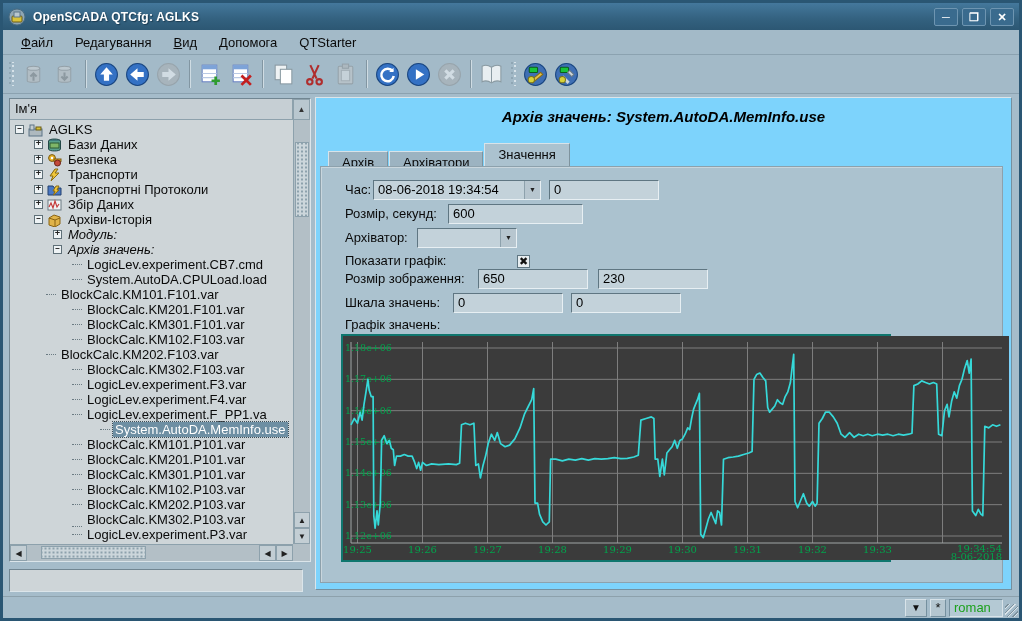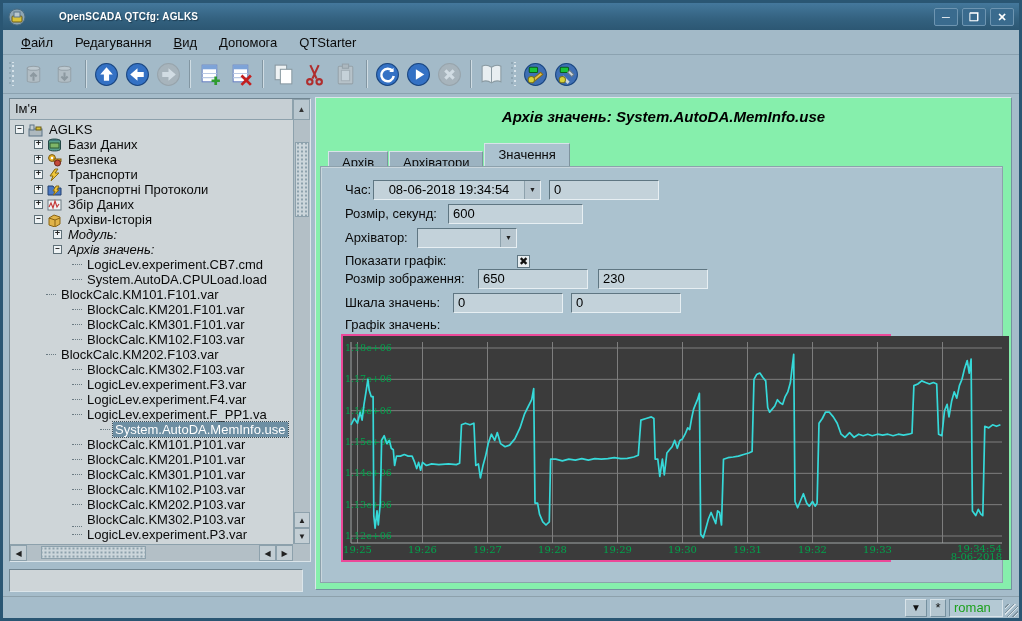--- a/index.html
+++ b/index.html
@@ -1,21 +1,21 @@
 <!DOCTYPE html>
 <html><head>
 <meta charset="utf-8">
 <style>
   html,body{margin:0;padding:0;background:#5b7d93;font-family:"Liberation Sans",sans-serif;}
   *{box-sizing:border-box;}
   .window{position:relative;width:1022px;height:621px;border:3px solid #2a5673;background:#a5bcca;overflow:hidden;}
   
   .titlebar{height:27px;background:linear-gradient(180deg,#44789c 0%,#33617f 60%,#2c5773 100%);display:flex;align-items:center;padding:0 5px;}
   .appicon{width:18px;height:18px;margin-right:7px;flex:none;}
-  .wtitle{color:#fff;font-size:10px;font-weight:bold;flex:1;letter-spacing:.2px;text-shadow:1px 1px 1px #1c3c52;margin-left:26px;}
+  .wtitle{color:#fff;font-size:12px;font-weight:bold;flex:1;letter-spacing:.2px;text-shadow:1px 1px 1px #1c3c52;}
   .wbtn{width:24px;height:18px;margin-left:4px;background:#3a6b8e;border:1px solid #6e95b1;color:#fff;font:bold 11px/16px "Liberation Sans",sans-serif;text-align:center;border-radius:2px;}
   
   .menubar{height:25px;background:#a3bac8;border-bottom:1px solid #8ba2b0;display:flex;align-items:center;padding:0 8px;gap:2px;}
   .menu-item{padding:2px 10px;font-size:13px;color:#0a0a0a;}
   .menu-item.accel::first-letter{text-decoration:underline;}
   
   .toolbar{height:39px;background:#a3bac8;border-bottom:1px solid #8ba2b0;display:flex;align-items:center;padding:0 2px;}
   .thandle{width:5px;height:24px;margin:0 4px;background:repeating-linear-gradient(180deg,#8fa6b4 0 2px,transparent 2px 5px),repeating-linear-gradient(180deg,#d6e2e9 0 2px,transparent 2px 5px);background-size:2px 100%,2px 100%;background-position:0 0,3px 3px;background-repeat:repeat-y;}
   .tsep{width:1px;height:28px;background:#8296a2;box-shadow:1px 0 0 #cfdce3;margin:0 5px;}
   .tbtn{width:31px;height:31px;display:flex;align-items:center;justify-content:center;border-radius:2px;}
@@ -42,33 +42,33 @@
   .exp{width:9px;height:9px;flex:none;background:#eef3f5;border:1px solid #5f7078;font:bold 9px/7px "Liberation Mono",monospace;text-align:center;margin-right:4px;color:#222;}
   .leafdash{width:10px;height:1px;border-top:1px dotted #6a7a82;margin-right:3px;flex:none;}
   .ticon{width:15px;height:14px;margin-right:4px;flex:none;}
   .ticon svg{width:15px;height:14px;}
   .tlabel{padding:0 2px;}
   .tlabel.it{font-style:italic;}
   .trow.sel .tlabel{background:#6e8fa3;color:#fff;outline:1px dotted #3c4d57;}
   
   .filter{position:absolute;left:6px;top:474px;width:294px;height:23px;background:#ced5d8;border:1px solid;border-color:#718692 #dbe5ea #dbe5ea #718692;}
   
-  .mainpanel{position:absolute;left:312px;top:2px;width:697px;height:493px;background:#86efac;border:1px solid;border-color:#dbe5ea #75909f #75909f #dbe5ea;}
+  .mainpanel{position:absolute;left:312px;top:2px;width:697px;height:493px;background:#7dd3fc;border:1px solid;border-color:#dbe5ea #75909f #75909f #dbe5ea;}
   .mtitle{text-align:center;font-size:15px;font-weight:bold;font-style:italic;color:#000;margin-top:10px;}
   .tabs{position:absolute;left:12px;top:45px;display:flex;align-items:flex-end;}
   .tab{height:16px;line-height:21px;padding:0 13px;font-size:13px;background:#9cb3c1;border:1px solid;border-color:#d8e3e9 #7e939e #8da1ac #d8e3e9;margin-right:1px;color:#0a0a0a;}
   .tab.active{height:24px;background:#abc2cf;border-bottom-color:#abc2cf;font-weight:normal;}
   .tabframe{position:absolute;left:4px;right:8px;top:68px;bottom:6px;border:1px solid #8da1ac;box-shadow:inset 1px 1px 0 #c9d6dd;background:#abc2cf;}
   .flabel{position:absolute;font-size:13px;color:#0a0a0a;height:20px;line-height:20px;}
   .field{position:absolute;height:20px;background:#c3d2da;border:1px solid;border-color:#5f7682 #e7eff3 #e7eff3 #5f7682;font-size:13px;line-height:18px;padding:0 4px;color:#000;}
-  .combo{display:flex;padding:0;text-align:center;}
+  .combo{display:flex;padding:0;}
   .combo .cval{flex:1;padding:0 4px;overflow:hidden;}
   .combo .carr{width:16px;flex:none;background:#b7c6cf;border-left:1px solid #8da1ac;display:flex;align-items:center;justify-content:center;font-size:7px;color:#222;}
   .chk{position:absolute;width:13px;height:13px;background:#e7edf0;border:1px solid #5f7682;font:bold 11px/12px "DejaVu Sans",sans-serif;text-align:center;color:#111;}
-  .chartbox{position:absolute;left:20px;top:167px;width:550px;height:228px;background:#3b3b3b;border:2px solid #ec4899;}
+  .chartbox{position:absolute;left:20px;top:167px;width:550px;height:228px;background:#3b3b3b;border:2px solid #0f766e;}
   .chartbox svg{display:block;width:666px;height:224px;}
   .chartbox svg text{font-family:"DejaVu Serif",serif;}
   
   .statusbar{position:absolute;left:0;right:0;bottom:0;height:22px;background:#a5bcca;border-top:1px solid #8da1ac;}
   .stcluster{position:absolute;right:16px;top:2px;display:flex;gap:3px;align-items:center;height:18px;}
   .stbtn{height:18px;background:#b4c6d0;border:1px solid;border-color:#d8e3e9 #75909f #75909f #d8e3e9;font-size:10px;line-height:16px;text-align:center;color:#111;}
   .stuser{height:18px;min-width:54px;background:#b4c9d4;border:1px solid;border-color:#75909f #d8e3e9 #d8e3e9 #75909f;font-size:13px;line-height:16px;padding:0 4px;color:#1da11d;}
   .grip{position:absolute;right:1px;bottom:1px;width:13px;height:13px;background:repeating-linear-gradient(135deg,transparent 0 2px,#7d929e 2px 3px,#d9e3e9 3px 4px);}
 </style>
 </head>

